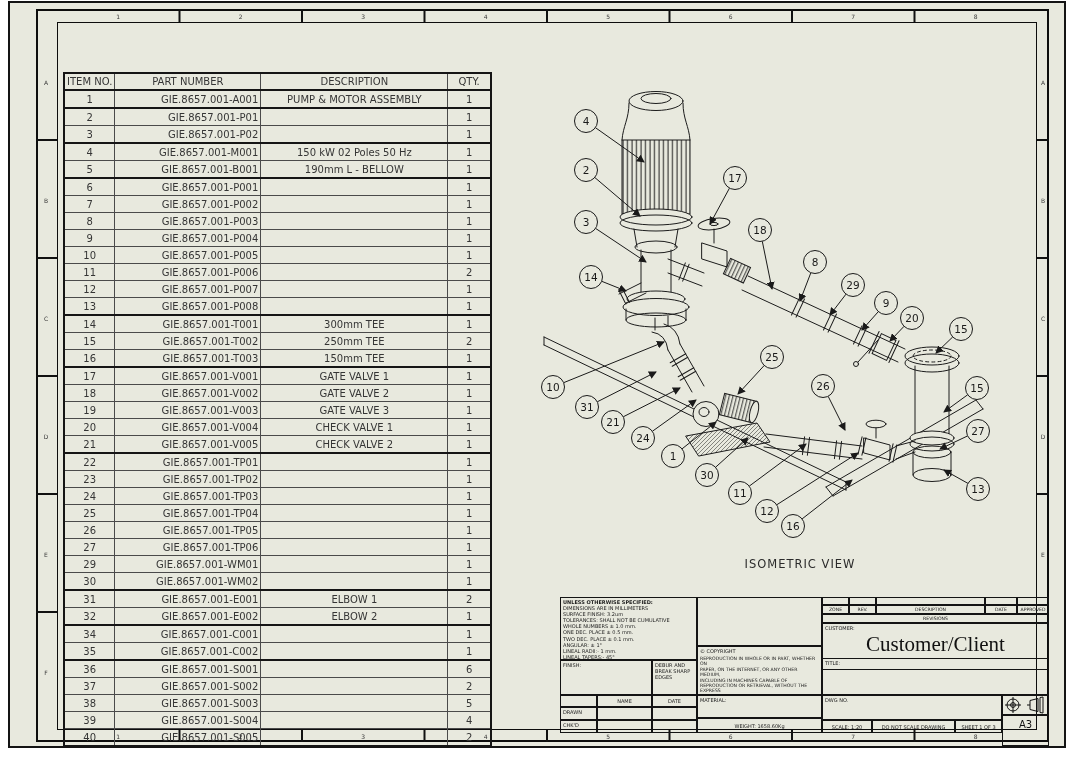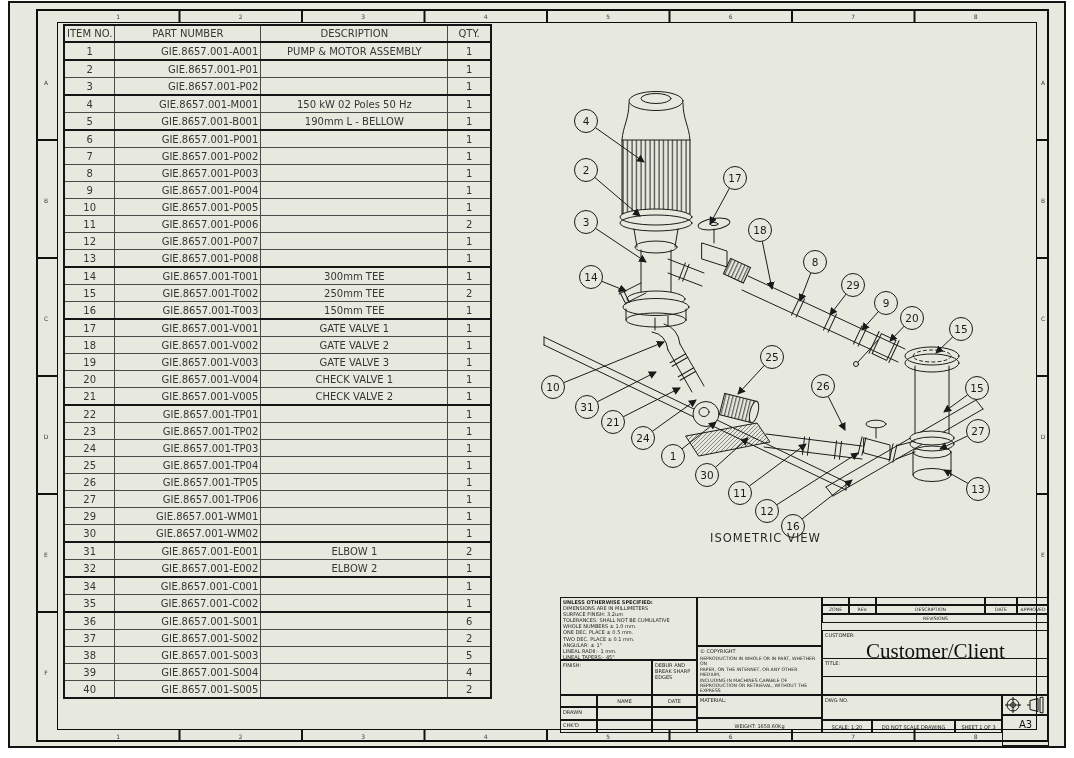--- a/index.html
+++ b/index.html
@@ -5,26 +5,26 @@
   html,body{margin:0;padding:0;}
   body{width:1074px;height:758px;position:relative;background:#ffffff;font-family:"DejaVu Sans",sans-serif;overflow:hidden;}
   #paper{position:absolute;left:8px;top:1px;width:1058px;height:747px;background:#e8e9de;border:2px solid #141414;box-sizing:border-box;}
   #outer-frame{position:absolute;left:36px;top:9px;width:1013px;height:733px;border:2.5px solid #0d0d0d;box-sizing:border-box;}
   #inner-frame{position:absolute;left:57px;top:22px;width:980px;height:708px;border:1.8px solid #0d0d0d;box-sizing:border-box;}
   #ov{position:absolute;left:0;top:0;pointer-events:none;}
   
   #bom{position:absolute;left:63px;top:24px;border-collapse:collapse;table-layout:fixed;background:transparent;}
   #bom th,#bom td{border:1px solid #4a4a4a;font-size:10px;color:#353535;padding:0 2px;height:16px;line-height:15px;text-align:center;overflow:hidden;white-space:nowrap;}
   #bom th{height:15px;font-weight:normal;border-bottom:2px solid #151515;}
-  #bom{border:2px solid #151515;}
+  #bom{border:2px solid #151515;margin-top:48px;}
   #bom td.c1{text-align:right;padding-left:4px;}
   #bom tr.ge td{border-bottom:2px solid #151515;}
   #bom col.w0{width:49px}#bom col.w1{width:146px}#bom col.w2{width:187px}#bom col.w3{width:43px}
   
-  #viewlabel{position:absolute;left:710px;top:531px;width:180px;font-size:11.5px;letter-spacing:1px;color:#2b2b2b;}
+  #viewlabel{position:absolute;left:710px;top:557px;width:180px;text-align:center;font-size:11.5px;letter-spacing:1px;color:#2b2b2b;}
   
   #tb{position:absolute;left:560px;top:597px;width:489px;height:136px;font-size:5px;color:#222;}
   .box{position:absolute;border:1.4px solid #141414;box-sizing:border-box;overflow:hidden;}
   .lbl{position:absolute;left:2px;top:1px;font-size:5px;color:#222;}
   .tinynote{font-size:5px;line-height:6.1px;padding:1px 2px;color:#1e1e1e;}
   .tinynote div:first-child{font-weight:bold;}
   #copyright-lines{font-size:4.6px;line-height:5.4px;padding:1px 2px;color:#1e1e1e;}
   .cell-label{font-size:5px;text-align:center;line-height:11px;}
   #customer-value-el{position:absolute;left:0;right:0;top:8px;text-align:center;font-family:"Liberation Serif",serif;font-size:21px;color:#111;}
   #a3-el{font-family:"DejaVu Sans",sans-serif;font-size:10px;text-align:center;line-height:17px;color:#111;}
@@ -655,21 +655,21 @@
   <div class="box" style="left:316px;top:0;width:109px;height:8px;"></div>
   <div class="box" style="left:425px;top:0;width:32px;height:8px;"></div>
   <div class="box" style="left:457px;top:0;width:32px;height:8px;"></div>
   <div class="box midtext" style="left:262px;top:8px;width:27px;height:9px;line-height:8px;font-size:4.6px;">ZONE</div>
   <div class="box midtext" style="left:289px;top:8px;width:27px;height:9px;line-height:8px;font-size:4.6px;">REV.</div>
   <div class="box midtext" style="left:316px;top:8px;width:109px;height:9px;line-height:8px;font-size:4.6px;">DESCRIPTION</div>
   <div class="box midtext" style="left:425px;top:8px;width:32px;height:9px;line-height:8px;font-size:4.6px;">DATE</div>
   <div class="box midtext" style="left:457px;top:8px;width:32px;height:9px;line-height:8px;font-size:4.6px;">APPROVED</div>
   <div class="box midtext" style="left:262px;top:17px;width:227px;height:9px;line-height:8px;font-size:4.6px;">REVISIONS</div>
 
-  <div class="box" style="left:262px;top:26px;width:227px;height:47px;margin-top:7px;">
+  <div class="box" style="left:262px;top:26px;width:227px;height:47px;">
     <span class="lbl">CUSTOMER:</span>
     <div id="customer-value-el">Customer/Client</div>
   </div>
 
   <div class="box" style="left:262px;top:61px;width:227px;height:37px;">
     <span class="lbl">TITLE:</span>
   </div>
 
   <div class="box" style="left:262px;top:98px;width:180px;height:25px;">
     <span class="lbl">DWG NO.</span>

